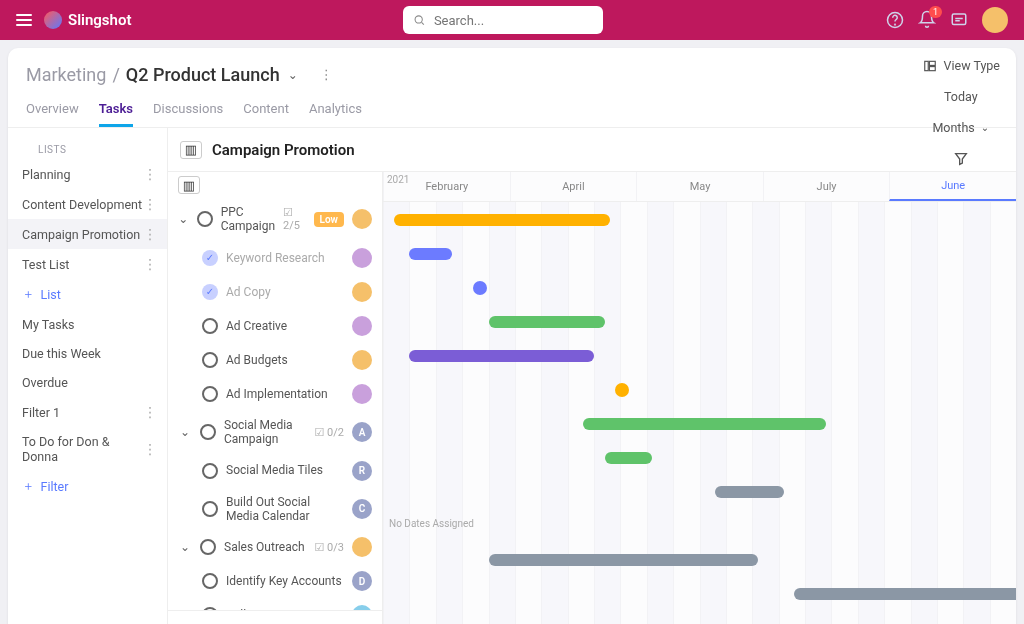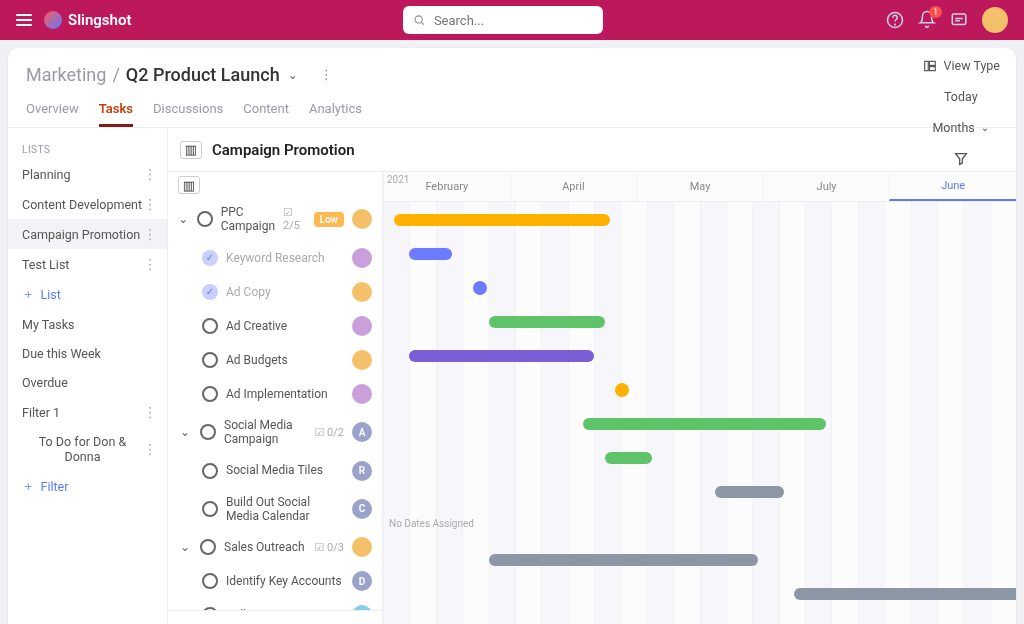--- a/index.html
+++ b/index.html
@@ -18,25 +18,25 @@
 .avatar{width:26px;height:26px;border-radius:50%;background:#f5c06a;}
 .page{background:#fff;margin:8px;border-radius:10px;box-shadow:0 1px 3px rgba(0,0,0,0.08);overflow:hidden;height:600px;display:flex;flex-direction:column;}
 .breadcrumb-row{display:flex;align-items:center;padding:16px 18px 6px;gap:6px;}
 .bc-root{color:#9a9aa5;font-size:18px;}
 .bc-sep{color:#9a9aa5;font-size:18px;}
 .bc-curr{color:#333;font-size:18px;font-weight:500;}
 .bc-caret{color:#666;font-size:12px;margin-left:2px;}
 .bc-dots{margin-left:16px;color:#888;cursor:pointer;}
 .tabs{display:flex;gap:20px;padding:4px 18px 0;border-bottom:1px solid #eee;}
 .tab{color:#9a9aa5;font-size:13px;padding:6px 0 8px;cursor:pointer;}
-.tab.active{color:#c2410c;font-weight:600;border-bottom:3px solid #7f1d1d;}
+.tab.active{color:#4c1d95;font-weight:600;border-bottom:3px solid #0ea5e9;}
 .body{flex:1;display:flex;min-height:0;}
 .sidebar{width:160px;border-right:1px solid #eee;padding:10px 0;display:flex;flex-direction:column;overflow:hidden;}
-.sb-head{font-size:10px;color:#9a9aa5;letter-spacing:0.5px;padding:6px 14px 4px;text-transform:uppercase;}
-.sb-item{display:flex;align-items:center;justify-content:space-between;padding:7px 10px 7px 14px;font-size:12.5px;color:#555;cursor:pointer;text-align:center;}
+.sb-head{font-size:10px;color:#9a9aa5;letter-spacing:0.5px;padding:6px 30px 4px;text-transform:uppercase;}
+.sb-item{display:flex;align-items:center;justify-content:space-between;padding:7px 10px 7px 14px;font-size:12.5px;color:#555;cursor:pointer;}
 .sb-item.sel{background:#f3f3f7;}
 .sb-item .m{color:#aaa;font-size:14px;}
 .sb-add{color:#5a7aff;display:flex;align-items:center;gap:6px;padding:7px 14px;font-size:12.5px;cursor:pointer;}
 .main{flex:1;display:flex;min-height:0;}
 .tasklist{width:215px;border-right:1px solid #eee;display:flex;flex-direction:column;}
 .list-title{font-weight:600;font-size:15px;color:#222;}
 .toolbar{display:flex;align-items:center;gap:16px;padding:10px 16px;margin-left:auto;flex-direction:column;}
 .tb-btn{display:flex;align-items:center;gap:6px;font-size:12.5px;color:#555;cursor:pointer;}
 .tb-primary{background:#6c7bff;color:#fff;border-radius:16px;padding:5px 14px;display:flex;align-items:center;gap:5px;font-size:12.5px;cursor:pointer;}
 .tb-dots{color:#888;}

